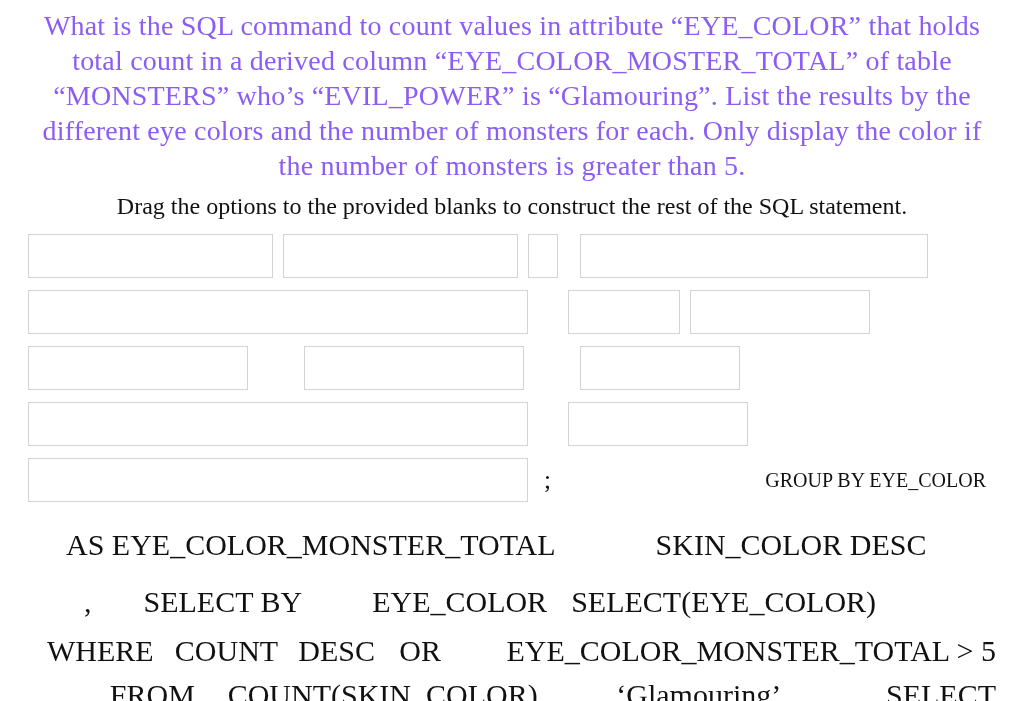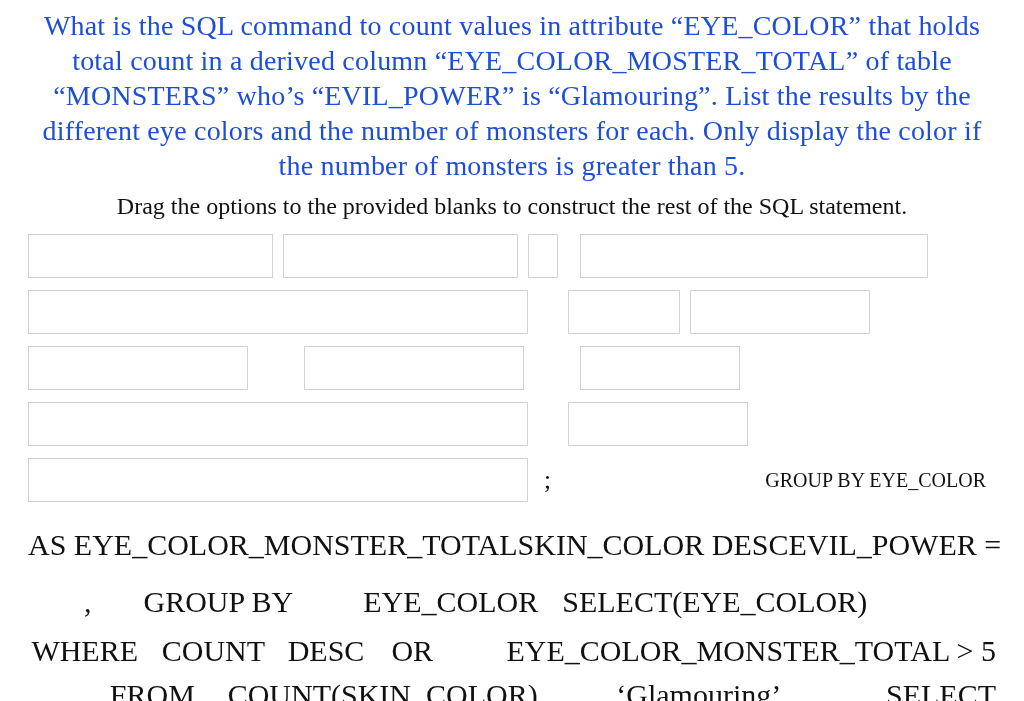--- a/index.html
+++ b/index.html
@@ -5,21 +5,21 @@
   * { box-sizing: border-box; margin: 0; padding: 0; }
   body {
     font-family: "Times New Roman", Times, serif;
     background: #ffffff;
     width: 1024px;
     height: 701px;
     overflow: hidden;
     padding: 8px 28px;
   }
   .question {
-    color: #1d4ed8;
+    color: #8b5cf6;
     font-size: 28px;
     line-height: 1.25;
     text-align: center;
     margin-bottom: 10px;
     letter-spacing: 0.2px;
   }
   .instruction {
     color: #111;
     font-size: 24px;
     text-align: center;
@@ -127,36 +127,35 @@
 </div>
 
 <div class="options">
 
   <div class="opt-row">
     <span style="width:38px"></span>
     <span class="opt">AS EYE_COLOR_MONSTER_TOTAL</span>
     <span style="width:100px"></span>
     <span class="opt">SKIN_COLOR DESC</span>
     <span style="width:26px"></span>
-    <span class="opt">EVIL_POWER =</span>
   </div>
 
   <div class="opt-row">
     <span style="width:56px"></span>
     <span class="opt">,</span>
     <span style="width:52px"></span>
-    <span class="opt">GROUP BY</span>
+    <span class="opt">SELECT BY</span>
     <span style="width:70px"></span>
     <span class="opt">EYE_COLOR</span>
     <span style="width:24px"></span>
     <span class="opt">SELECT(EYE_COLOR)</span>
     <span style="width:22px"></span>
   </div>
 
-  <div class="opt-row" style="line-height:1.4; align-items:flex-end;">
+  <div class="opt-row" style="line-height:1.4; align-items:flex-end;margin-left:16px;">
     <span style="width:6px"></span>
     <span class="opt">WHERE</span>
     <span style="width:42px"></span>
     <span class="opt">COUNT</span>
     <span style="width:40px"></span>
     <span class="opt">DESC</span>
     <span style="width:48px"></span>
     <span class="opt">OR</span>
     <span style="width:130px"></span>
     <span class="opt">EYE_COLOR_MONSTER_TOTAL &gt; 5</span>

